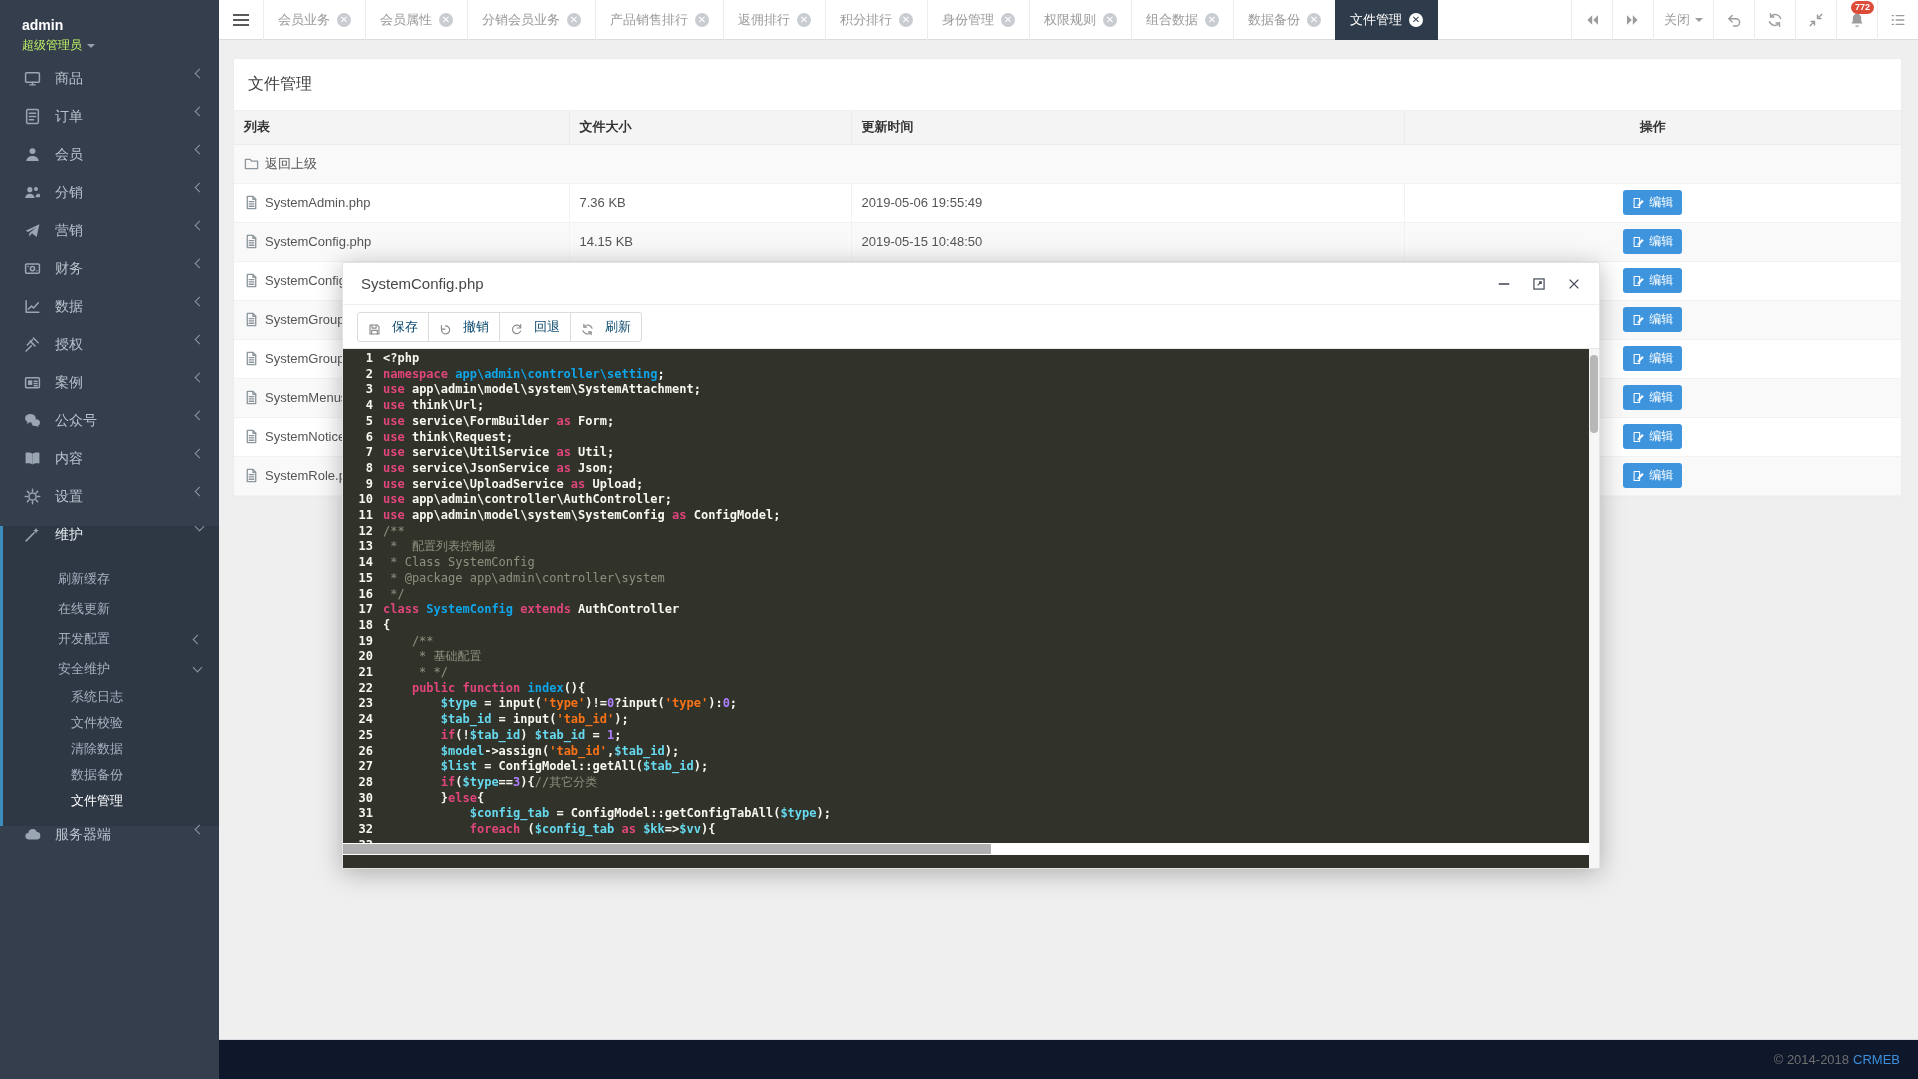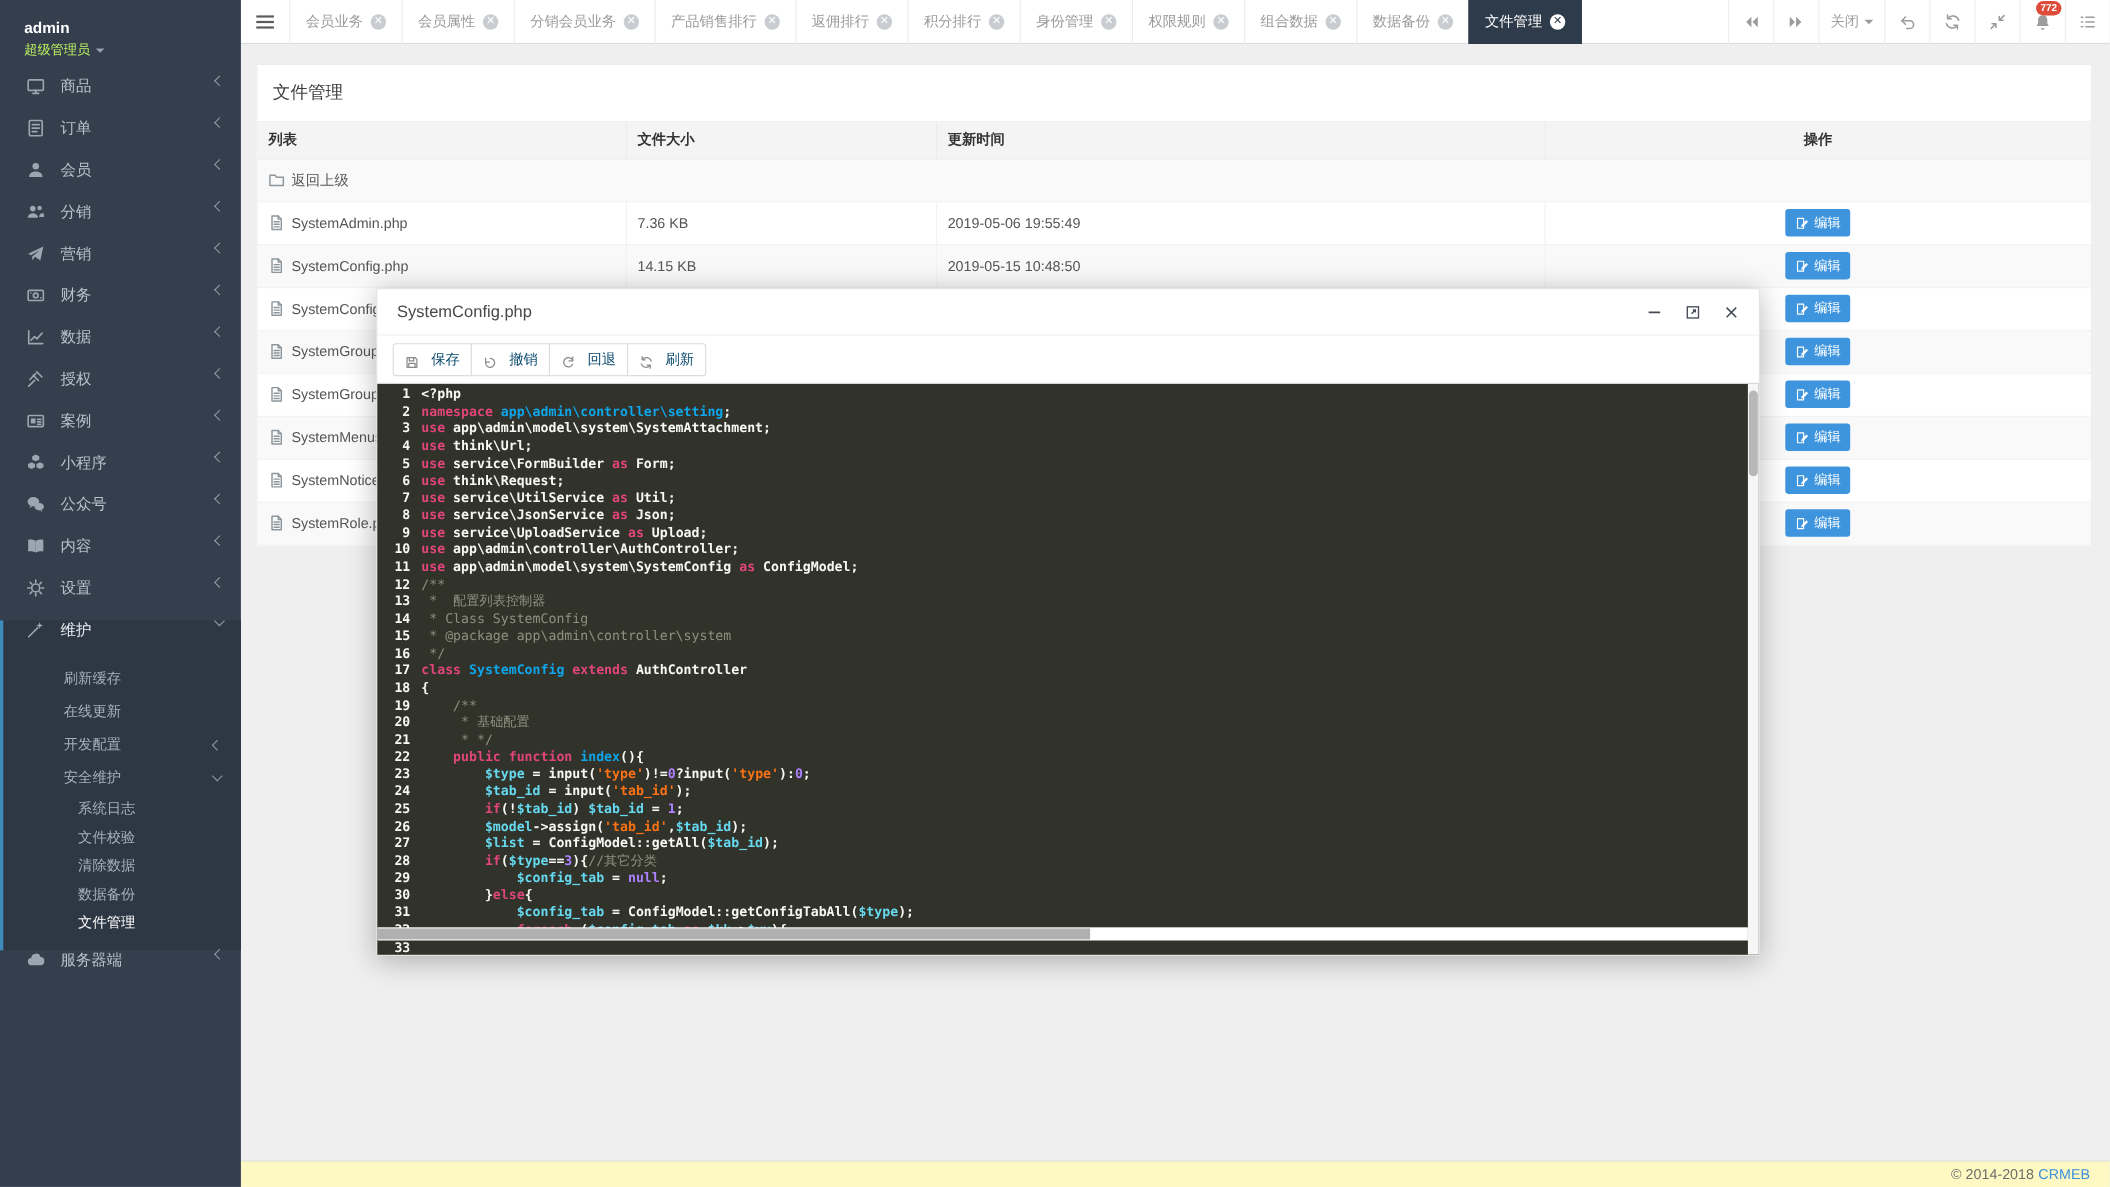--- a/index.html
+++ b/index.html
@@ -78,21 +78,21 @@
   .cl{display:flex;white-space:pre}
   .ln{width:30px;text-align:right;color:#f8f8f2;flex:0 0 auto;margin-right:10px;user-select:none}
   .p{color:#f8f8f2}.k{color:#e0457b}.o{color:#0ea5e9}.c{color:#90907f;font-weight:normal}
   .v{color:#66d9ef}.s{color:#f97316}.m{color:#ae81ff}
   .vscroll{position:absolute;right:0;top:0;bottom:0;width:10px;background:#f6f6f6}
   .vthumb{position:absolute;right:1px;top:6px;width:8px;height:78px;background:#b7b7b7;border-radius:4px}
   .hscroll{position:absolute;left:0;right:10px;bottom:13px;height:12px;background:#fff}
   .hthumb{position:absolute;left:0;top:1px;height:10px;width:52%;background:#b0b0b0}
 
   
-  .footer{position:absolute;left:219px;right:0;bottom:0;height:24px;background:#fef9c3;border-top:1px solid #d9dee4;display:flex;align-items:center;justify-content:flex-end;padding-right:18px;font-size:13px;color:#6e6e6e;gap:4px}
+  .footer{position:absolute;left:219px;right:0;bottom:0;height:40px;background:#0f172a;border-top:1px solid #d9dee4;display:flex;align-items:center;justify-content:flex-end;padding-right:18px;font-size:13px;color:#6e6e6e;gap:4px}
   .footer a{color:#3d8fdc;text-decoration:none;cursor:pointer}
 </style>
 </head>
 <body>
 
 <aside class="sidebar">
   <div class="user-block">
     <div class="user-name">admin</div>
     <div class="user-role">
       <span>超级管理员</span>
@@ -165,27 +165,20 @@
         <span class="lbl">授权</span>
         <span class="chev left"></span>
       </div>
       <div class="m-item">
         <span class="icon"><svg viewBox="0 0 16 16">
             <rect x="1.5" y="3.5" width="13" height="9.5" rx="1" stroke="currentColor" fill="none" stroke-width="1.4" stroke-linecap="round" stroke-linejoin="round"></rect>
             <rect x="3.8" y="6" width="4" height="4.3" fill="currentColor"></rect>
             <path d="M9.6 6.8h2.8M9.6 9h2.8M9.6 11h2.8" stroke="currentColor" fill="none" stroke-width="1.4" stroke-linecap="round" stroke-linejoin="round"></path>
           </svg></span>
         <span class="lbl">案例</span>
-        <span class="chev left"></span>
-      </div>
-      <div class="m-item">
-        <span class="icon"><svg viewBox="0 0 16 16">
-            <path d="M5 2.6L8 1.2l3 1.4v2.9L8 6.9 5 5.5zM1.4 9.2l3-1.4 3 1.4v2.9l-3 1.4-3-1.4zM8.6 9.2l3-1.4 3 1.4v2.9l-3 1.4-3-1.4z" fill="currentColor"></path>
-          </svg></span>
-        <span class="lbl">小程序</span>
         <span class="chev left"></span>
       </div>
       <div class="m-item">
         <span class="icon"><svg viewBox="0 0 16 16">
             <ellipse cx="6" cy="5.8" rx="5" ry="4" fill="currentColor"></ellipse>
             <path d="M3.5 9l-.9 2.2L5 10.1z" fill="currentColor"></path>
             <ellipse cx="11" cy="10" rx="4" ry="3.2" fill="currentColor"></ellipse>
             <path d="M13 12.6l.7 1.8-2-0.9z" fill="currentColor"></path>
           </svg></span>
         <span class="lbl">公众号</span>
@@ -633,21 +626,20 @@
         <div class="cl"><span class="ln">19</span><span class="lc"><span class="c">    /**</span></span></div>
         <div class="cl"><span class="ln">20</span><span class="lc"><span class="c">     * 基础配置</span></span></div>
         <div class="cl"><span class="ln">21</span><span class="lc"><span class="c">     * */</span></span></div>
         <div class="cl"><span class="ln">22</span><span class="lc"><span class="p">    </span><span class="k">public function </span><span class="o">index</span><span class="p">(){</span></span></div>
         <div class="cl"><span class="ln">23</span><span class="lc"><span class="p">        </span><span class="v">$type</span><span class="p"> = input(</span><span class="s">'type'</span><span class="p">)!=</span><span class="m">0</span><span class="p">?input(</span><span class="s">'type'</span><span class="p">):</span><span class="m">0</span><span class="p">;</span></span></div>
         <div class="cl"><span class="ln">24</span><span class="lc"><span class="p">        </span><span class="v">$tab_id</span><span class="p"> = input(</span><span class="s">'tab_id'</span><span class="p">);</span></span></div>
         <div class="cl"><span class="ln">25</span><span class="lc"><span class="p">        </span><span class="k">if</span><span class="p">(!</span><span class="v">$tab_id</span><span class="p">) </span><span class="v">$tab_id</span><span class="p"> = </span><span class="m">1</span><span class="p">;</span></span></div>
         <div class="cl"><span class="ln">26</span><span class="lc"><span class="p">        </span><span class="v">$model</span><span class="p">-&gt;assign(</span><span class="s">'tab_id'</span><span class="p">,</span><span class="v">$tab_id</span><span class="p">);</span></span></div>
         <div class="cl"><span class="ln">27</span><span class="lc"><span class="p">        </span><span class="v">$list</span><span class="p"> = ConfigModel::getAll(</span><span class="v">$tab_id</span><span class="p">);</span></span></div>
         <div class="cl"><span class="ln">28</span><span class="lc"><span class="p">        </span><span class="k">if</span><span class="p">(</span><span class="v">$type</span><span class="p">==</span><span class="m">3</span><span class="p">){</span><span class="c">//其它分类</span></span></div>
-        <div class="cl"><span class="ln">29</span><span class="lc"><span class="p">            </span><span class="v">$config_tab</span><span class="p"> = </span><span class="m">null</span><span class="p">;</span></span></div>
         <div class="cl"><span class="ln">30</span><span class="lc"><span class="p">        }</span><span class="k">else</span><span class="p">{</span></span></div>
         <div class="cl"><span class="ln">31</span><span class="lc"><span class="p">            </span><span class="v">$config_tab</span><span class="p"> = ConfigModel::getConfigTabAll(</span><span class="v">$type</span><span class="p">);</span></span></div>
         <div class="cl"><span class="ln">32</span><span class="lc"><span class="p">            </span><span class="k">foreach</span><span class="p"> (</span><span class="v">$config_tab</span><span class="k"> as </span><span class="v">$kk</span><span class="p">=&gt;</span><span class="v">$vv</span><span class="p">){</span></span></div>
         <div class="cl"><span class="ln">33</span><span class="lc"><span class="p"></span></span></div>
       </div>
     <div class="hscroll">
         <div class="hthumb"></div>
       </div>
     <div class="vscroll">
         <div class="vthumb"></div>

